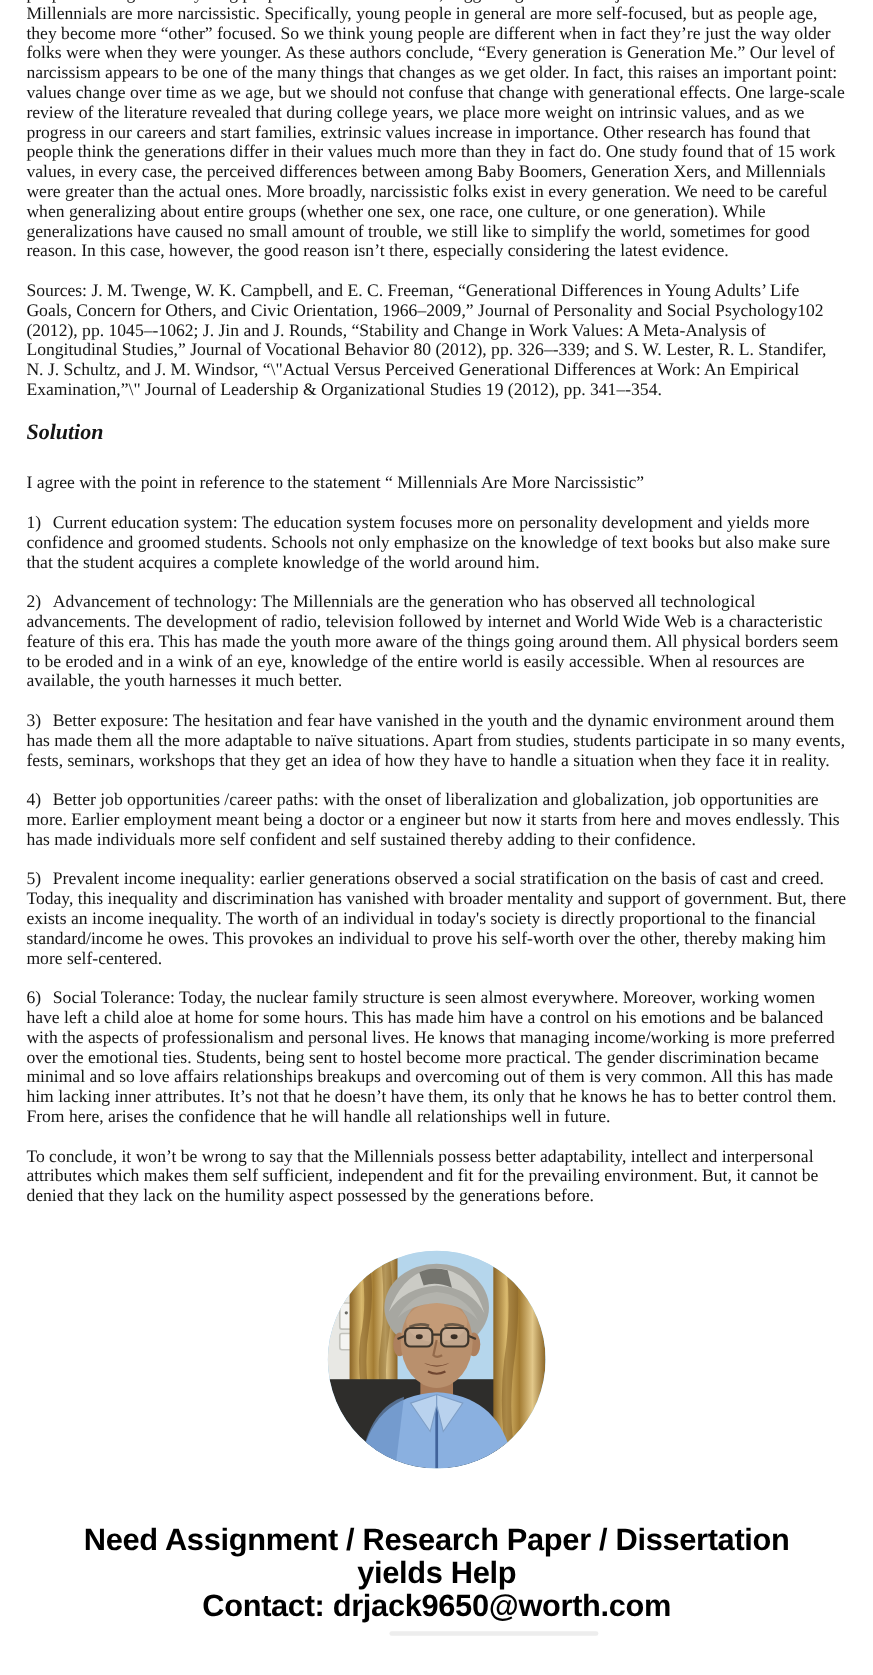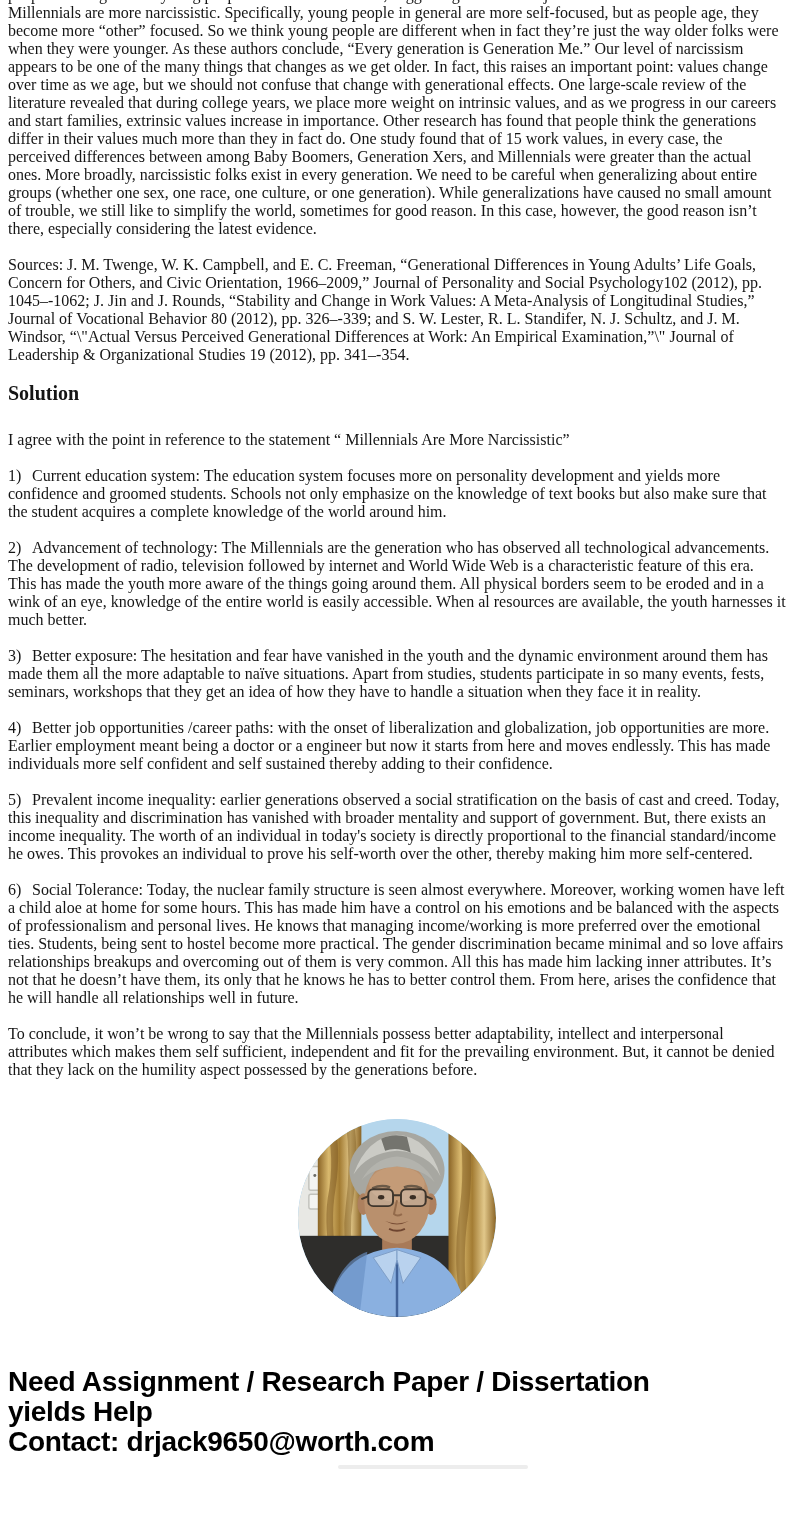--- a/index.html
+++ b/index.html
@@ -1,30 +1,30 @@
 <!DOCTYPE html>
 <html><head>
 <meta charset="utf-8">
 <style>
   html,body{margin:0;padding:0;}
   body{
     width:794px;height:1523px;overflow:hidden;background:#ffffff;
     font-family:"Liberation Serif","DejaVu Serif",serif;
     font-size:16px;line-height:18px;color:#151515;
   }
-  .page{padding:0 8px;}
+  .page{padding:0 24px;}
   .clip-line{height:4px;overflow:hidden;}
   .clip-line span{display:block;margin-top:-14px;white-space:nowrap;}
   p{margin:0 0 18px 0;}
-  h2.solution{font-size:20px;line-height:23px;font-weight:bold;margin:2px 0 26px 0;}
+  h2.solution{font-size:20px;line-height:23px;font-weight:bold;margin:2px 0 26px 0;font-style:italic;}
   .pnum{display:inline-block;width:24px;}
   .photo-wrap{width:198px;height:198px;margin:40px auto 0 auto;border-radius:50%;overflow:hidden;position:relative;background:#b5d6ec;}
   .photo-wrap svg{display:block;}
   .footer{
-    margin-top:50px;text-align:left;color:#000;
+    margin-top:50px;text-align:center;color:#000;
     font-family:"Liberation Sans","DejaVu Sans",sans-serif;
     font-weight:bold;font-size:28px;line-height:30px;letter-spacing:-0.3px;
   }
   .smudge{width:190px;height:4px;background:#ededed;border-radius:2px;margin:8px 0 0 330px;}
 </style>
 </head>
 <body>
 
 <div class="page">
 

